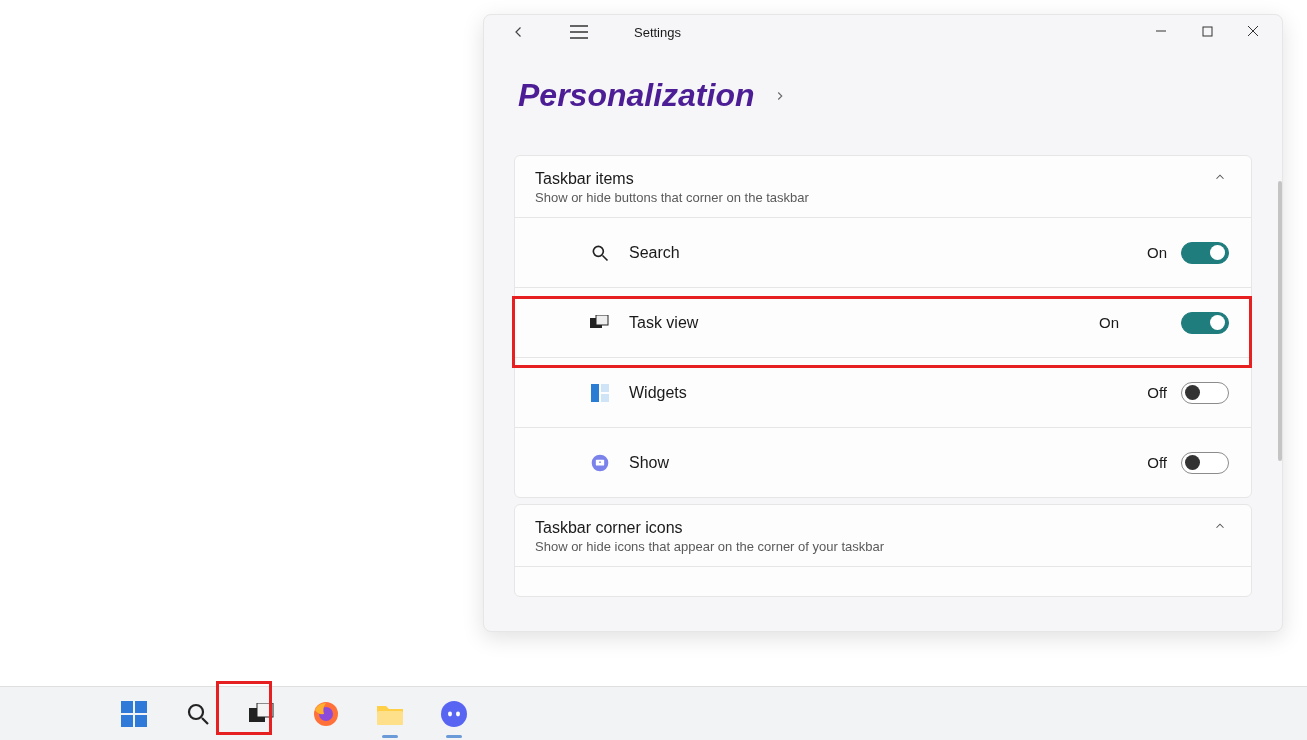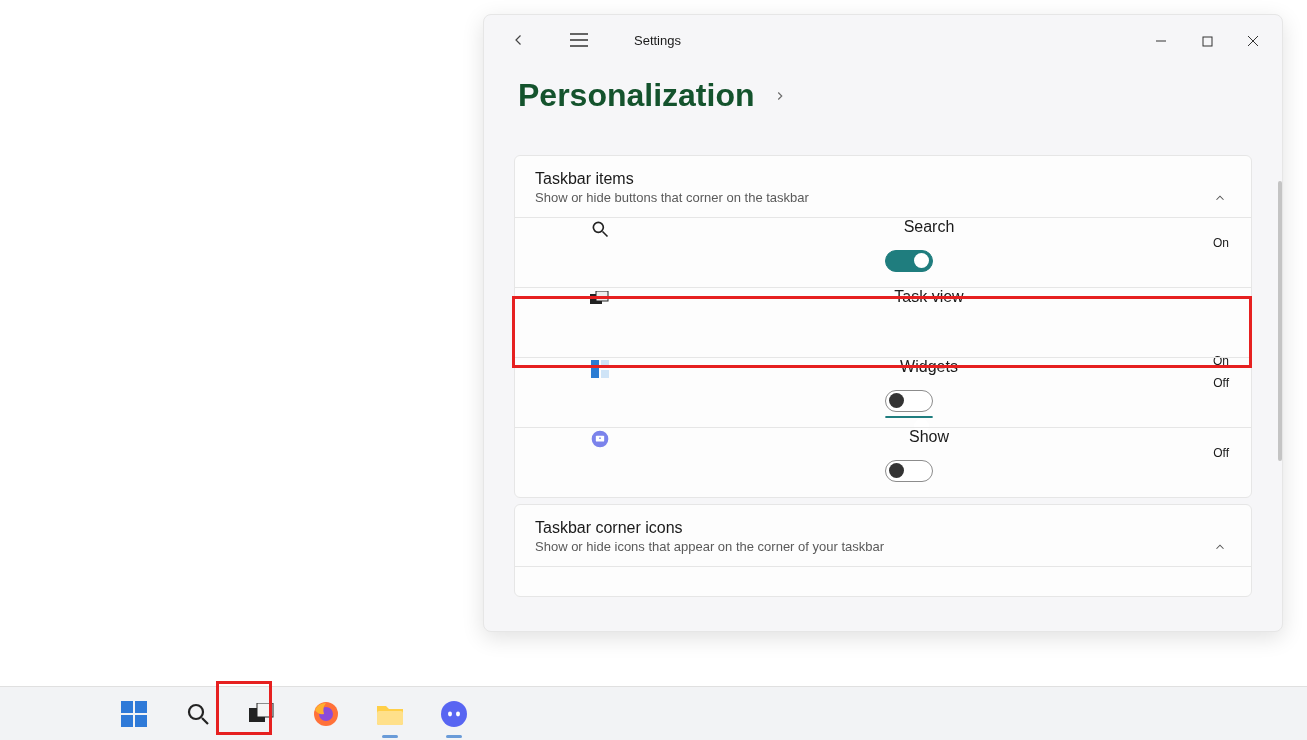--- a/index.html
+++ b/index.html
@@ -16,46 +16,46 @@
   }
   *{box-sizing:border-box;font-family:'Segoe UI',Segoe,Arial,sans-serif;}
   body{margin:0;background:var(--bg);width:1307px;height:740px;overflow:hidden;position:relative;}
 
   
   .window{
     position:absolute;left:483px;top:14px;width:800px;height:618px;
     background:var(--window-bg);border:1px solid var(--border);border-radius:8px;
     box-shadow:0 6px 22px rgba(0,0,0,.12);display:flex;flex-direction:column;overflow:hidden;
   }
-  .titlebar{height:42px;display:flex;align-items:flex-end;padding:0 6px;}
+  .titlebar{height:42px;display:flex;align-items:flex-start;padding:0 6px;}
   .titlebar-left{display:flex;align-items:center;gap:26px;padding-left:12px;}
   .tb-btn{width:34px;height:34px;display:flex;align-items:center;justify-content:center;border-radius:4px;color:#333;}
   .tb-title{font-size:13px;font-weight:400;color:var(--text);margin-left:12px;}
   .win-controls{margin-left:auto;display:flex;}
   .win-btn{width:46px;height:32px;display:flex;align-items:center;justify-content:center;color:#444;}
 
   .content{flex:1;overflow:hidden;position:relative;}
   .breadcrumb{display:flex;align-items:center;gap:18px;padding:20px 34px 10px;}
-  .crumb-parent{font-size:32px;font-weight:600;color:#14532d;}
+  .crumb-parent{font-size:32px;font-weight:600;color:#4c1d95;font-style:italic;}
   .crumb-sep{font-size:22px;color:#6b6b6b;}
   .crumb-current{font-size:32px;font-weight:600;color:var(--text);}
 
   .panels{position:absolute;top:98px;left:30px;right:30px;bottom:0;overflow:hidden;}
 
   .section{background:var(--panel);border:1px solid var(--border);border-radius:6px;overflow:hidden;margin-bottom:6px;}
-  .section-head{display:flex;align-items:flex-end;padding:14px 24px 12px 20px;cursor:default;}
+  .section-head{display:flex;align-items:flex-start;padding:14px 24px 12px 20px;cursor:default;}
   .section-title{font-size:16px;font-weight:400;color:var(--text);}
   .section-sub{font-size:13px;color:var(--sub);margin-top:2px;}
   .chev{margin-left:auto;color:#555;}
 
-  .row{display:flex;align-items:center;height:70px;padding:0 22px 0 74px;border-top:1px solid var(--border);position:relative;flex-direction:column;}
+  .row{display:flex;align-items:center;height:70px;padding:0 22px 0 74px;border-top:1px solid var(--border);position:relative;}
   .row .icon{position:absolute;left:74px;width:22px;height:22px;display:flex;align-items:center;justify-content:center;}
   .row .icon{left:74px;}
   .row-label{font-size:16px;color:var(--text);margin-left:40px;}
-  .row-state{margin-left:auto;font-size:12px;color:var(--text);}
+  .row-state{margin-left:auto;font-size:15px;color:var(--text);margin-right:14px;}
 
   .toggle{width:48px;height:22px;border-radius:22px;position:relative;border:1px solid var(--toggle-off);background:var(--track-off);}
   .toggle .knob{position:absolute;top:2px;left:3px;width:15px;height:15px;border-radius:50%;background:#333;}
   .toggle.on{background:var(--accent);border-color:var(--accent);}
   .toggle.on .knob{left:auto;right:3px;background:#fff;}
 
   .highlight-box{position:absolute;border:3px solid var(--highlight);pointer-events:none;}
 
   
   .scrollbar{position:absolute;right:0px;top:124px;width:4px;height:280px;background:#c4c4c4;border-radius:4px;}

